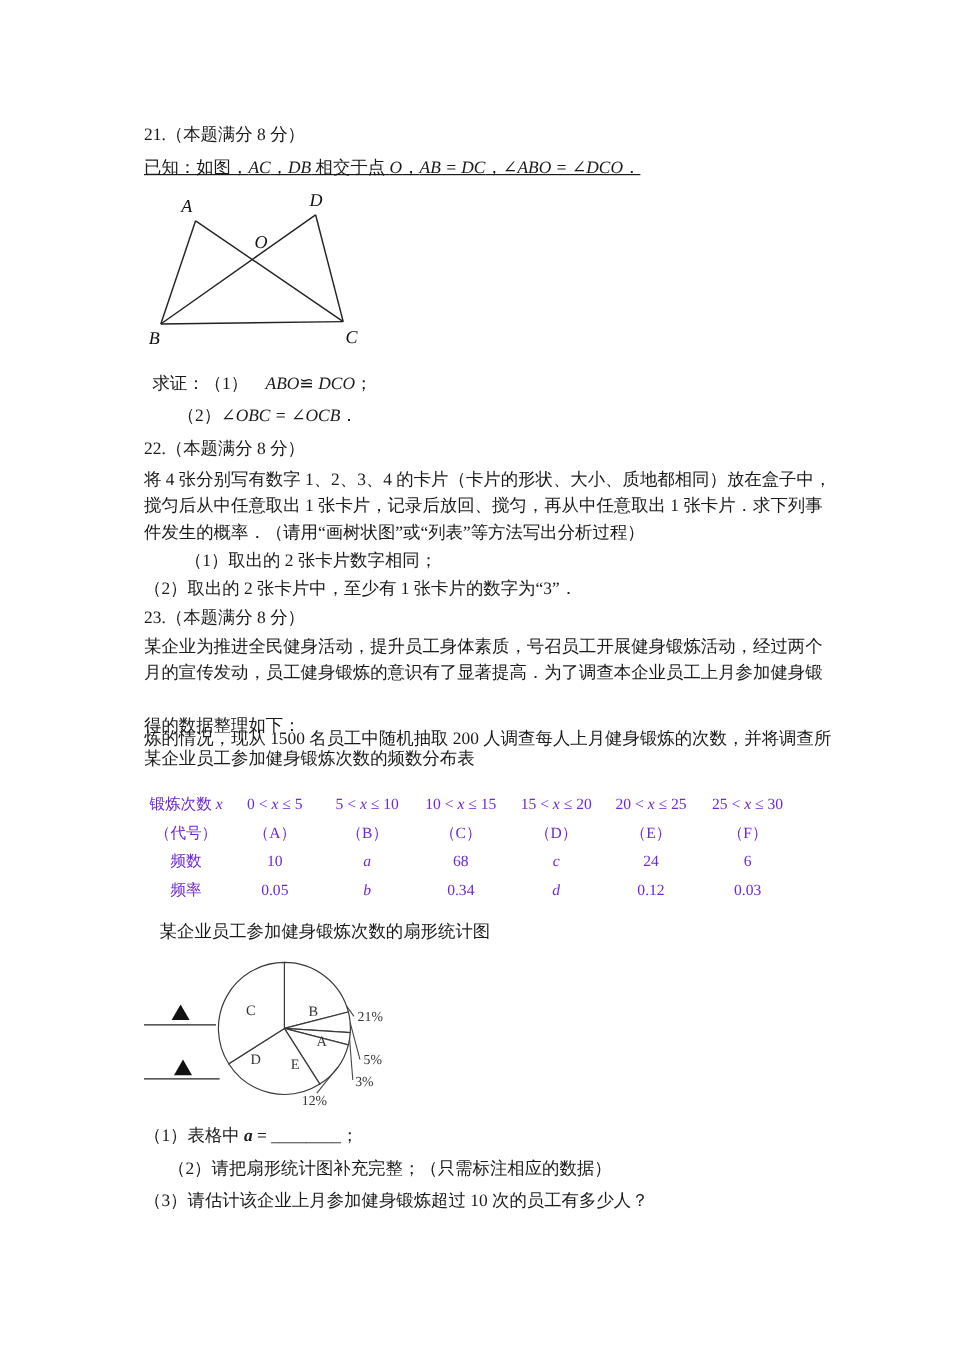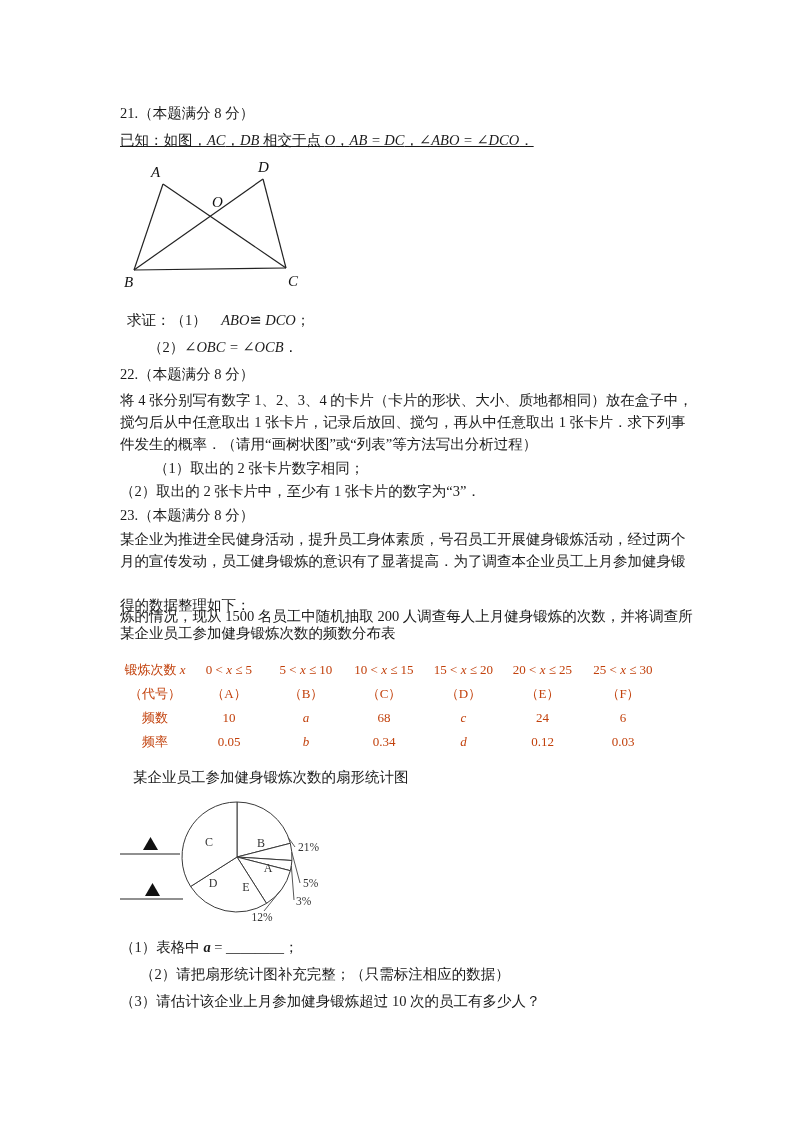--- a/index.html
+++ b/index.html
@@ -5,21 +5,21 @@
   html,body{margin:0;padding:0;background:#ffffff;}
   .page{position:relative;width:794px;height:1123px;background:#ffffff;overflow:hidden;
         font-family:"Liberation Serif","DejaVu Serif",serif;color:#1a1a1a;font-size:14.5px;border-radius:30px;}
   .abs{position:absolute;}
   .line{white-space:pre;line-height:22px;}
   .seg{font-style:normal;}
   .seg-m{font-style:italic;font-family:"Liberation Serif","DejaVu Serif",serif;}
   .seg-b{font-style:italic;font-weight:bold;font-family:"Liberation Serif","DejaVu Serif",serif;}
   .freq-table{width:544px;}
   .t-row{display:grid;grid-template-columns:70px 78px 76px 80px 79px 79px 82px;}
-  .t-cell{text-align:center;line-height:24px;font-size:13px;color:#c2410c;white-space:pre;}
+  .t-cell{text-align:center;line-height:24px;font-size:13px;color:#6d28d9;white-space:pre;}
   .fig-label{font-style:italic;font-size:15px;fill:#111;font-family:"Liberation Serif","DejaVu Serif",serif;}
   .geo-line{stroke:#222;stroke-width:1.2;}
   .slice{fill:#ffffff;stroke:#3a3a3a;stroke-width:1;}
   .leader{stroke:#444;stroke-width:0.9;fill:none;}
   .slice-letter{font-size:12px;fill:#333;text-anchor:middle;font-family:"Liberation Serif","DejaVu Serif",serif;}
   .slice-pct{font-size:11.5px;fill:#333;text-anchor:start;font-family:"Liberation Serif","DejaVu Serif",serif;}
   .slice-pct.mid{text-anchor:middle;}
   .marker-line{stroke:#222;stroke-width:1.1;}
   .marker-tri{fill:#111;}
 </style>

